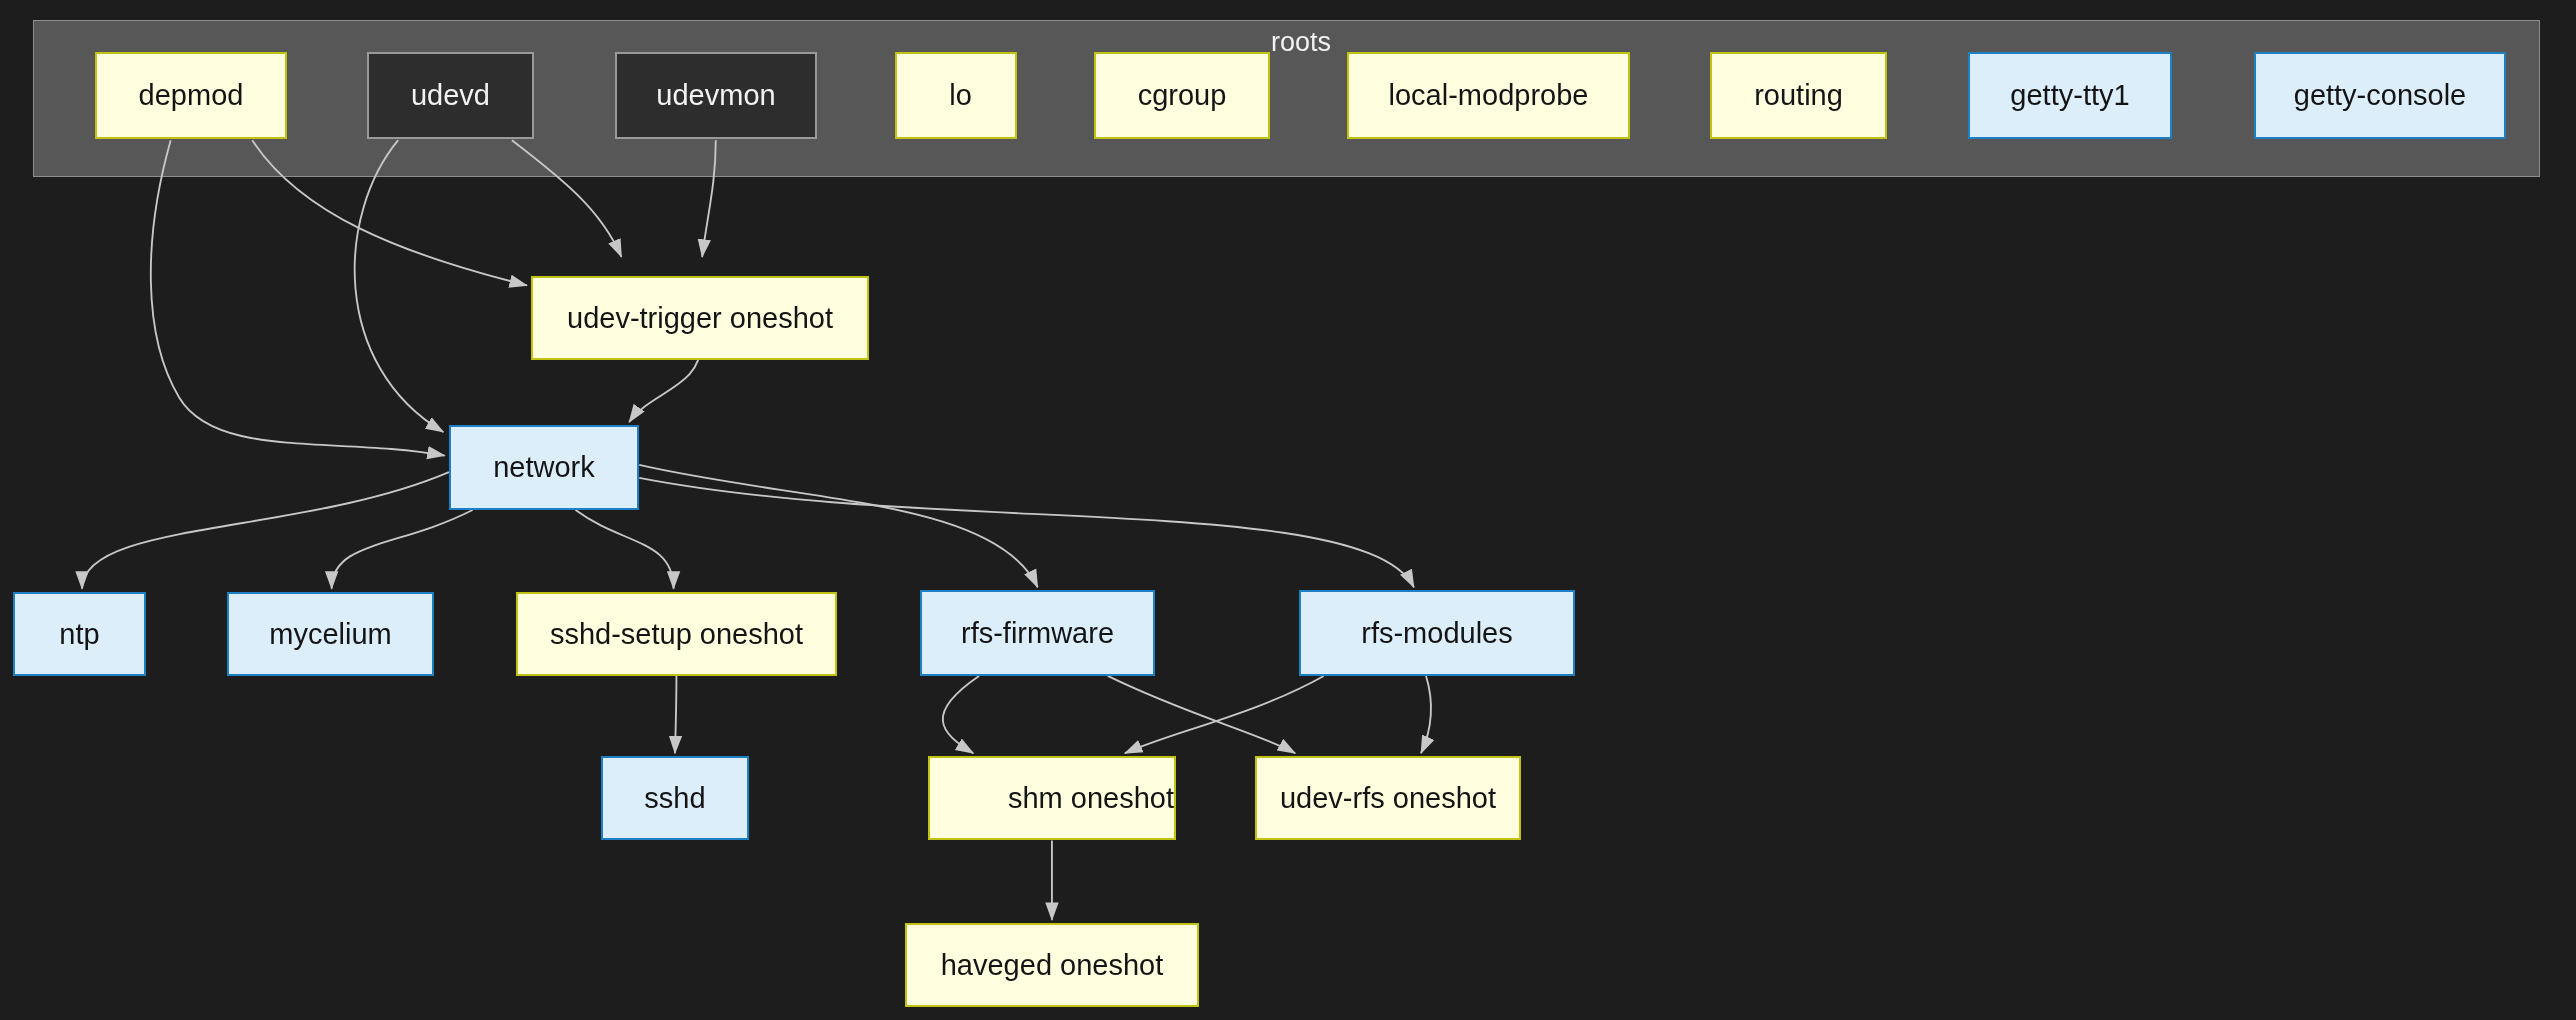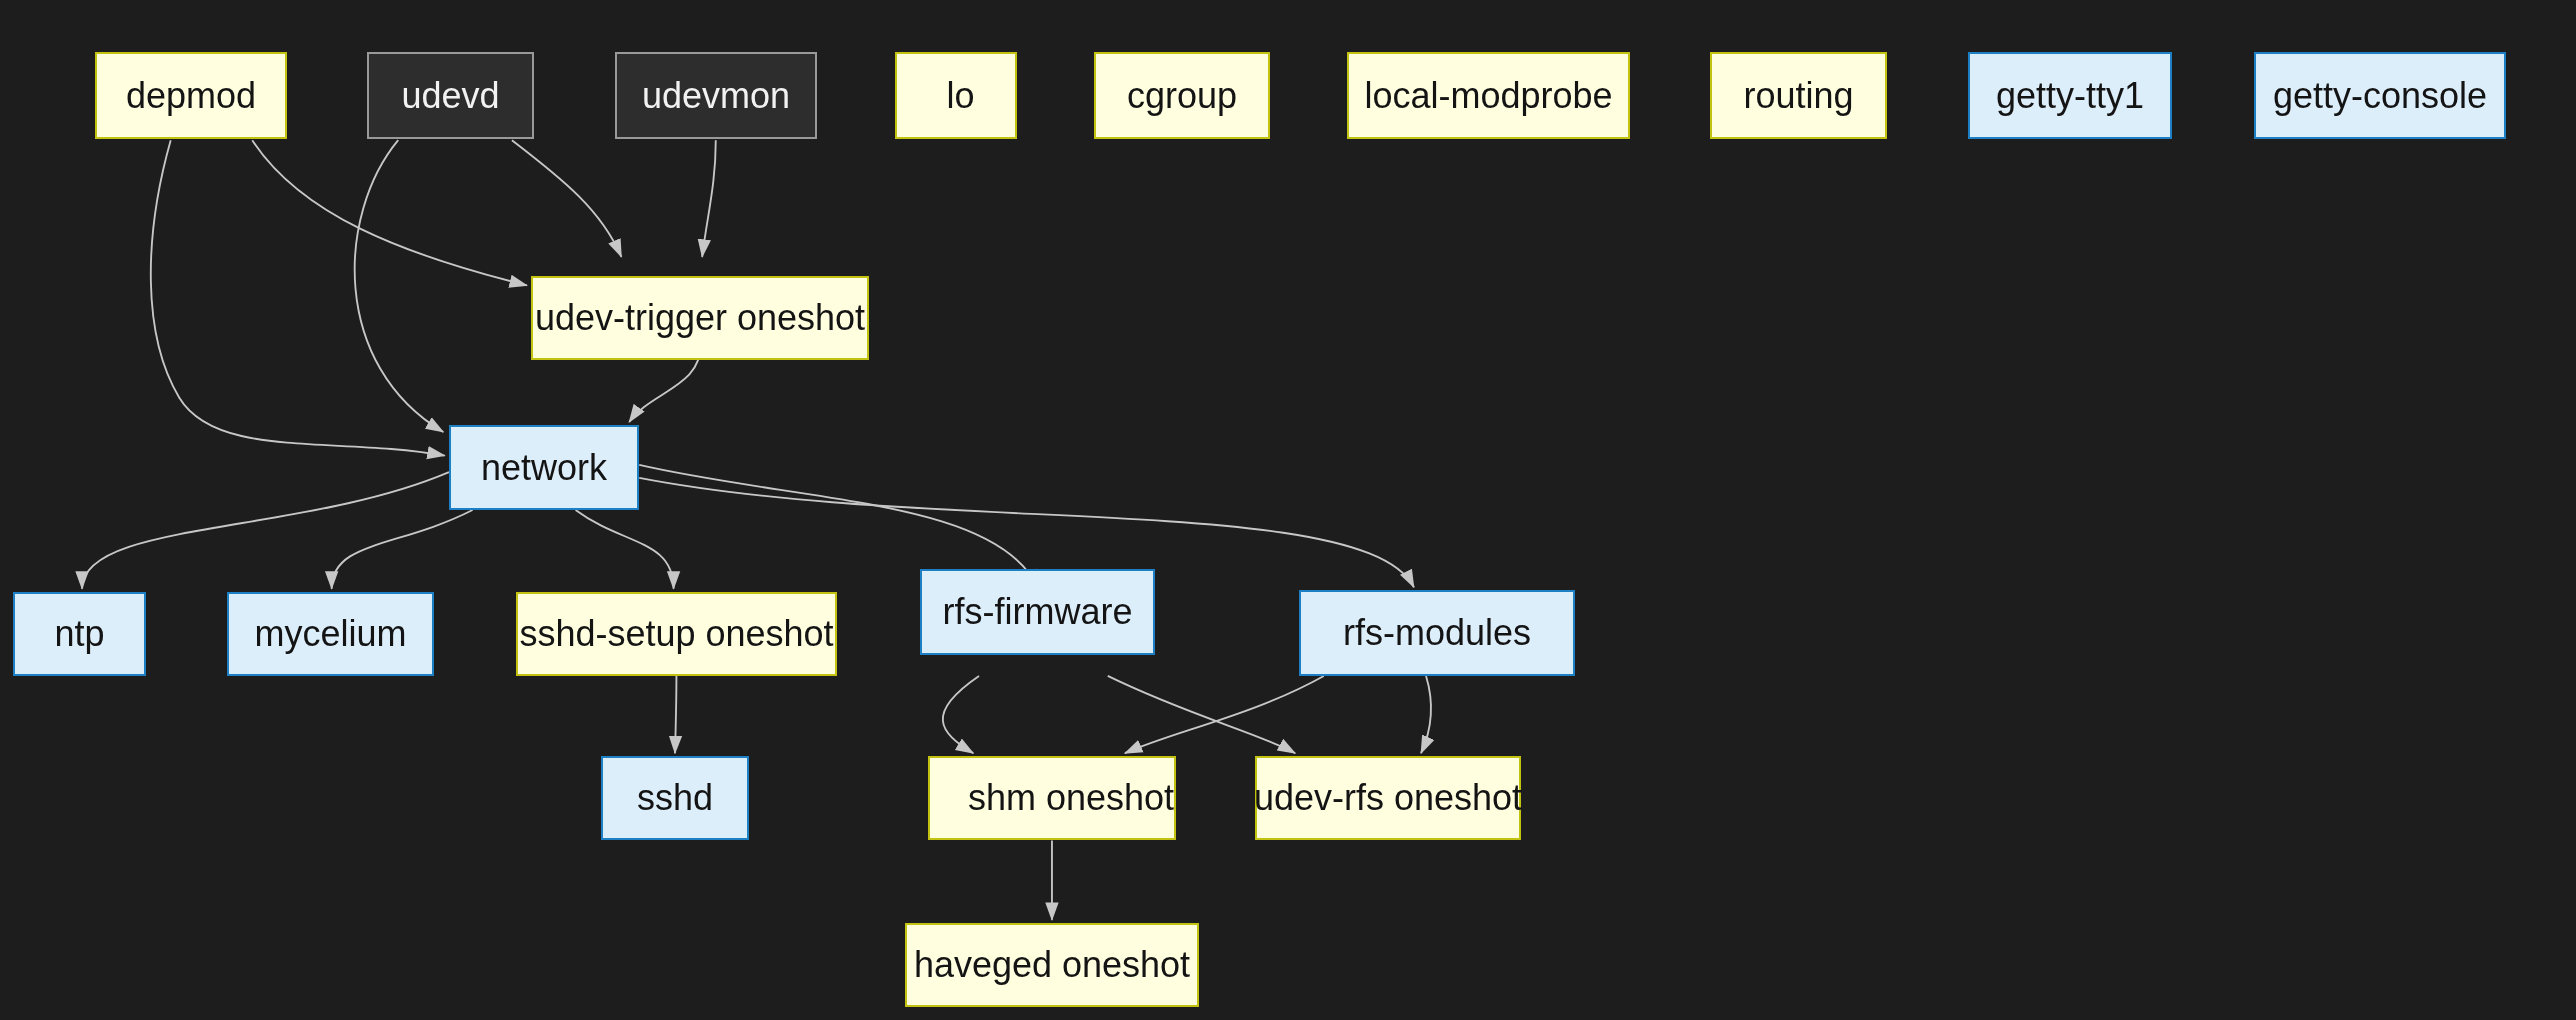--- a/index.html
+++ b/index.html
@@ -43,33 +43,36 @@
     fill:none;
     stroke:var(--edge);
     stroke-width:2.6;
   }
   .node{
     position:absolute;
     display:flex;
     align-items:center;
     justify-content:center;
     box-sizing:border-box;
-    font-size:36px;
+    font-size:29px;
     color:var(--node-text);
     white-space:nowrap;
   }
   .node--oneshot{background:var(--oneshot-fill);border:2.1px solid var(--oneshot-border);}
   .node--longrun{background:var(--longrun-fill);border:2.1px solid var(--longrun-border);}
   .node--internal{background:var(--internal-fill);border:2.1px solid var(--internal-border);color:var(--internal-text);}
 </style>
 </head>
 <body>
 
 <div id="canvas">
 
+  <div class="cluster" id="cluster-roots" style="left: 33px; top: 20px; width: 2507px; height: 157px;">
+    <div class="cluster-label">roots</div>
+  </div>
 
   <svg id="edges" width="2576" height="1020" viewBox="0 0 3600 1426">
     <defs>
       <marker id="arrowhead" viewBox="0 0 10 8" refX="9.4" refY="4" markerWidth="10" markerHeight="8" markerUnits="strokeWidth" orient="auto">
         <path d="M0,0.4 L10,4 L0,7.6 Z" fill="#c7c7c7"></path>
       </marker>
     </defs>
     <g id="edge-group">
         <path class="edge" d="M 352,196 C 420,300 560,355 736,399" marker-end="url(#arrowhead)"></path>
         <path class="edge" d="M 238,196 C 200,330 198,470 250,556 C 302,642 470,610 621,637" marker-end="url(#arrowhead)"></path>
@@ -127,21 +130,21 @@
       </div>
       <div class="node node--longrun" style="left: 13px; top: 592px; width: 133px; height: 84px;">
         <span>ntp</span>
       </div>
       <div class="node node--longrun" style="left: 227px; top: 592px; width: 207px; height: 84px;">
         <span>mycelium</span>
       </div>
       <div class="node node--oneshot" style="left: 516px; top: 592px; width: 321px; height: 84px;">
         <span>sshd-setup oneshot</span>
       </div>
-      <div class="node node--longrun" style="left: 920px; top: 569px; width: 235px; height: 86px;">
+      <div class="node node--longrun" style="left: 920px; top: 590px; width: 235px; height: 86px;">
         <span>rfs-firmware</span>
       </div>
       <div class="node node--longrun" style="left: 1299px; top: 590px; width: 276px; height: 86px;">
         <span>rfs-modules</span>
       </div>
       <div class="node node--longrun" style="left: 601px; top: 756px; width: 148px; height: 84px;">
         <span>sshd</span>
       </div>
       <div class="node node--oneshot" style="left: 928px; top: 756px; width: 248px; height: 84px; justify-content: flex-end;">
         <span>shm oneshot</span>

